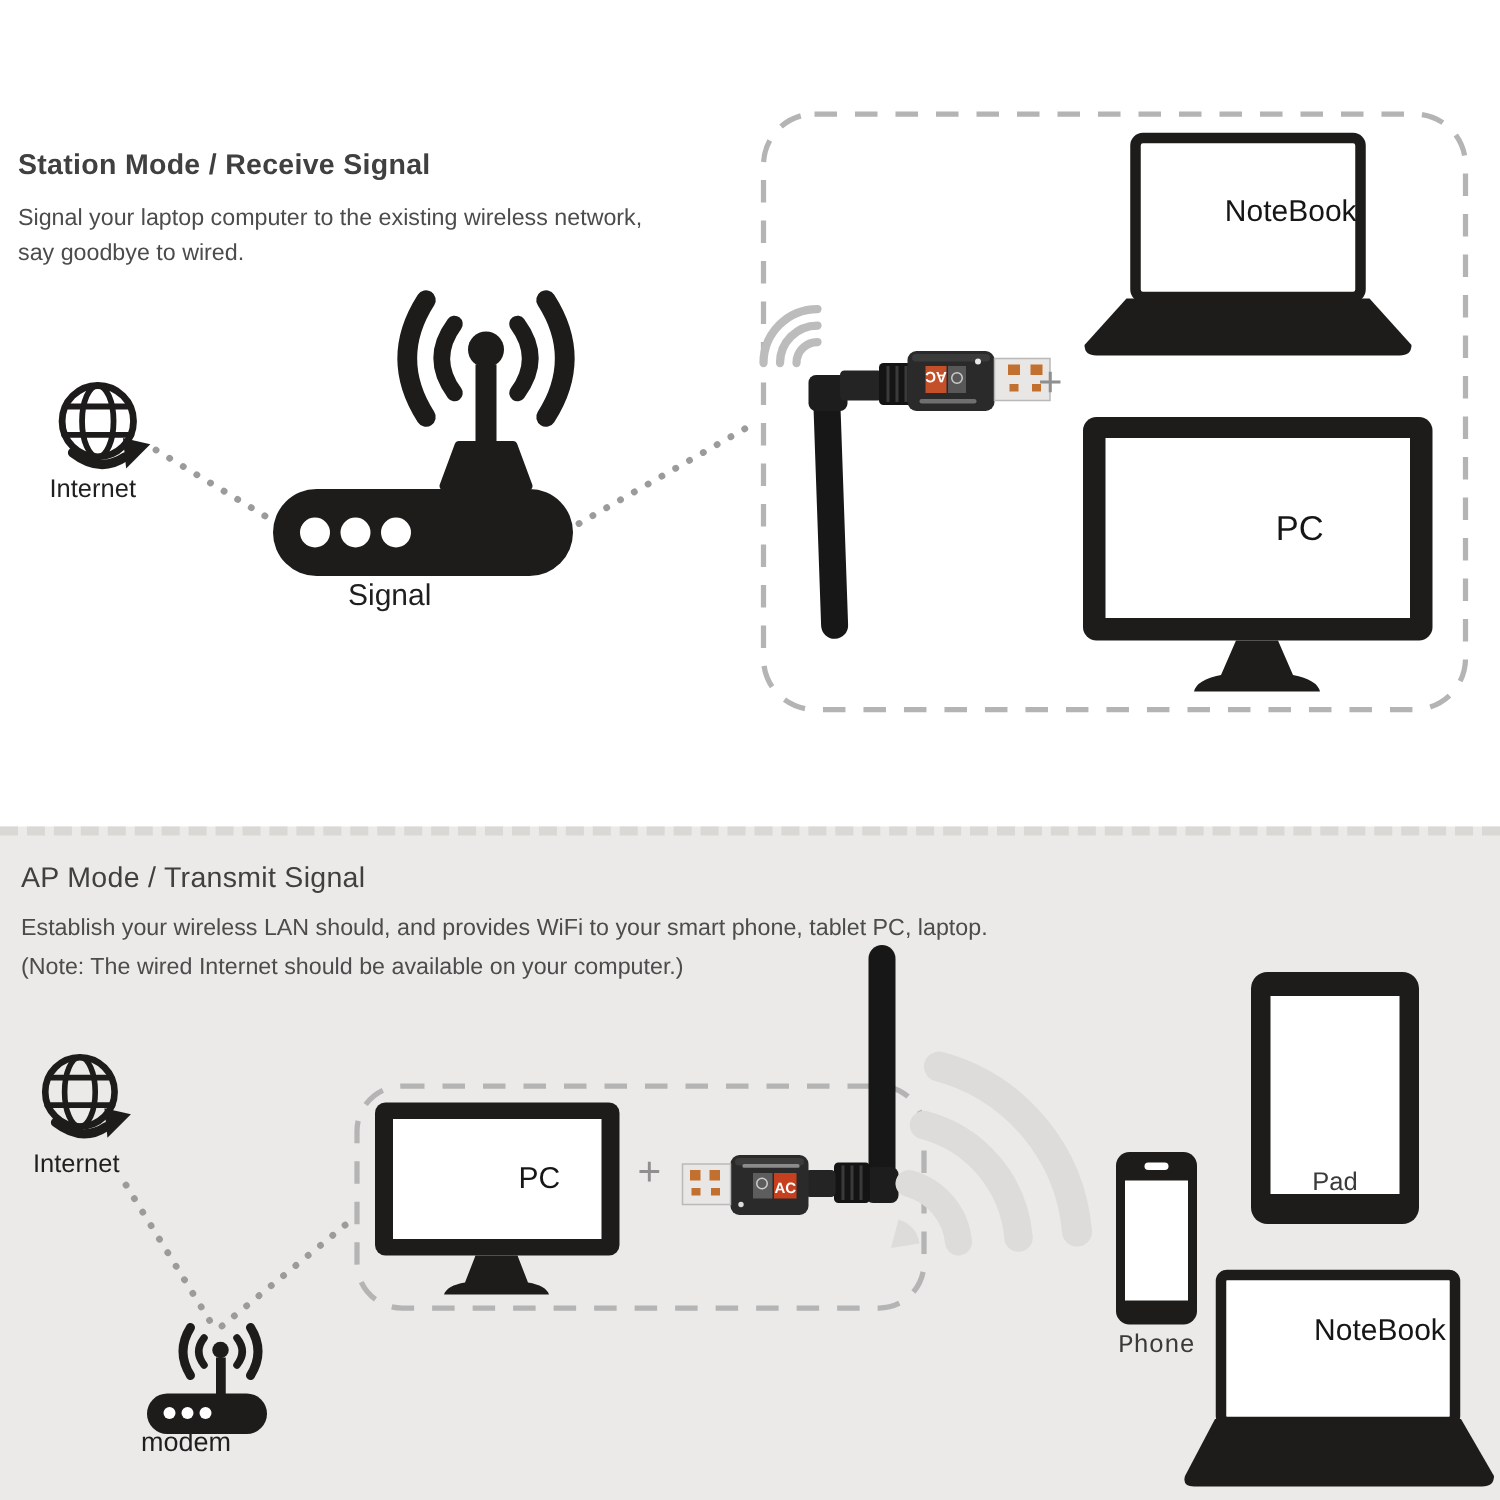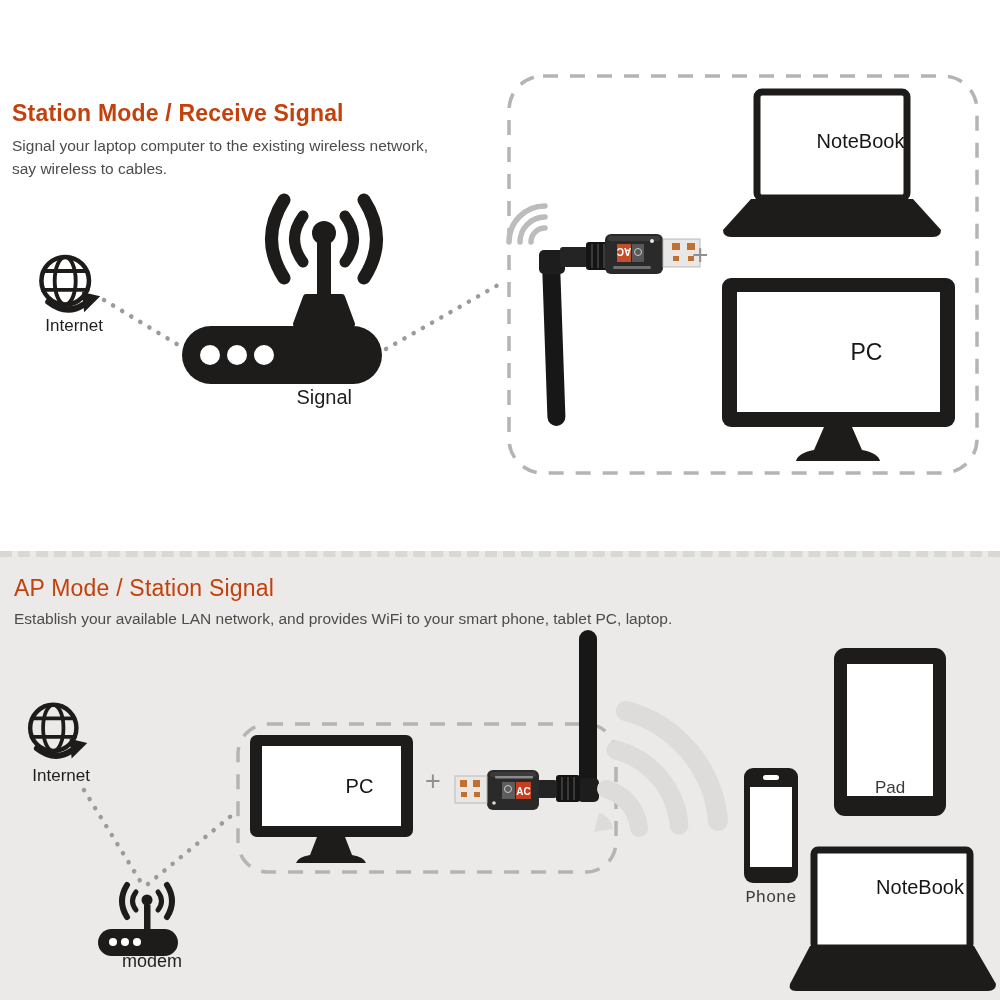--- a/index.html
+++ b/index.html
@@ -9,23 +9,23 @@
     font-family:"Liberation Sans", sans-serif;
   }
   .ap-bg {
     position:absolute; left:0; top:551px; width:1000px; height:449px;
     background:#ebeae8; border-top:6px dashed #d9d8d5; box-sizing:border-box;
   }
   svg.layer { position:absolute; left:0; display:block; }
   #top-art { top:0; }
   #bottom-art { top:550px; }
   .txt { position:absolute; margin:0; white-space:nowrap; }
-  .sec-title { font-size:23px; color:#c2410c; letter-spacing:0.2px; }
+  .sec-title { font-size:19px; color:#404040; letter-spacing:0.2px; }
   .sec-desc  { font-size:15.5px; color:#4c4c4c; }
-  .icon-lbl  { font-size:17px; color:#1f1f1f; text-align:right; }
+  .icon-lbl  { font-size:17px; color:#1f1f1f; text-align:left; }
   .device-lbl{ color:#161616; text-align:center;padding-left:28px; }
   .soft-lbl  { color:#3a3a3a; text-align:center; font-size:17px; }
   .plus { color:#8f8f8f; font-size:28px; line-height:1; }
 </style>
 </head>
 <body>
 
 <div class="canvas">
 
   <svg id="top-art" class="layer" width="1000" height="551" viewBox="0 0 1000 551">
@@ -185,29 +185,30 @@
     </g>
 
     <g>
       <rect x="814" y="850" width="156" height="98" rx="4" fill="#ffffff" stroke="#1e1c1a" stroke-width="7"></rect>
       <path d="M 810 946 L 974 946 L 996 984 Q 996 991 988 991 L 796 991 Q 788 991 790 984 Z" fill="#1e1c1a"></path>
     </g>
   </svg>
 
   <h1 class="txt sec-title" style="left:12px; top:100px;">Station Mode / Receive Signal</h1>
   <p class="txt sec-desc" style="left:12px; top:137px;">Signal your laptop computer to the existing wireless network,</p>
-  <p class="txt sec-desc" style="left:12px; top:160px;">say wireless to cables.</p>
+  <p class="txt sec-desc" style="left:12px; top:160px;">say goodbye to wired.</p>
   <p class="txt icon-lbl" style="left:33px; top:316px; width:70px;">Internet</p>
   <p class="txt icon-lbl" style="left:232px; top:386px; width:120px; font-size:20px;">Signal</p>
   <p class="txt device-lbl" style="left:760px; top:130px; width:145px; font-size:20px;">NoteBook</p>
   <p class="txt device-lbl" style="left:737px; top:339px; width:203px; font-size:23px;">PC</p>
   <p class="txt plus" style="left:692px; top:241px;">+</p>
 
-  <h2 class="txt sec-title" style="left:14px; top:575px; font-weight:normal;">AP Mode / Station Signal</h2>
-  <p class="txt sec-desc" style="left:14px; top:610px;">Establish your available LAN network, and provides WiFi to your smart phone, tablet PC, laptop.</p>
+  <h2 class="txt sec-title" style="left:14px; top:575px; font-weight:normal;">AP Mode / Transmit Signal</h2>
+  <p class="txt sec-desc" style="left:14px; top:610px;">Establish your wireless LAN should, and provides WiFi to your smart phone, tablet PC, laptop.</p>
+  <p class="txt sec-desc" style="left:14px; top:636px;">(Note: The wired Internet should be available on your computer.)</p>
   <p class="txt icon-lbl" style="left:22px; top:766px; width:68px;">Internet</p>
   <p class="txt icon-lbl" style="left:94px; top:951px; width:88px; font-size:18px;">modem</p>
   <p class="txt device-lbl" style="left:262px; top:775px; width:139px; font-size:20px;">PC</p>
   <p class="txt plus" style="left:425px; top:768px; font-size:27px;">+</p>
   <p class="txt soft-lbl" style="left:740px; top:888px; width:62px;font-family:Liberation Mono, monospace;">Phone</p>
   <p class="txt soft-lbl" style="left:834px; top:778px; width:112px;">Pad</p>
   <p class="txt device-lbl" style="left:818px; top:876px; width:148px; font-size:20px;">NoteBook</p>
 
 </div>
 

